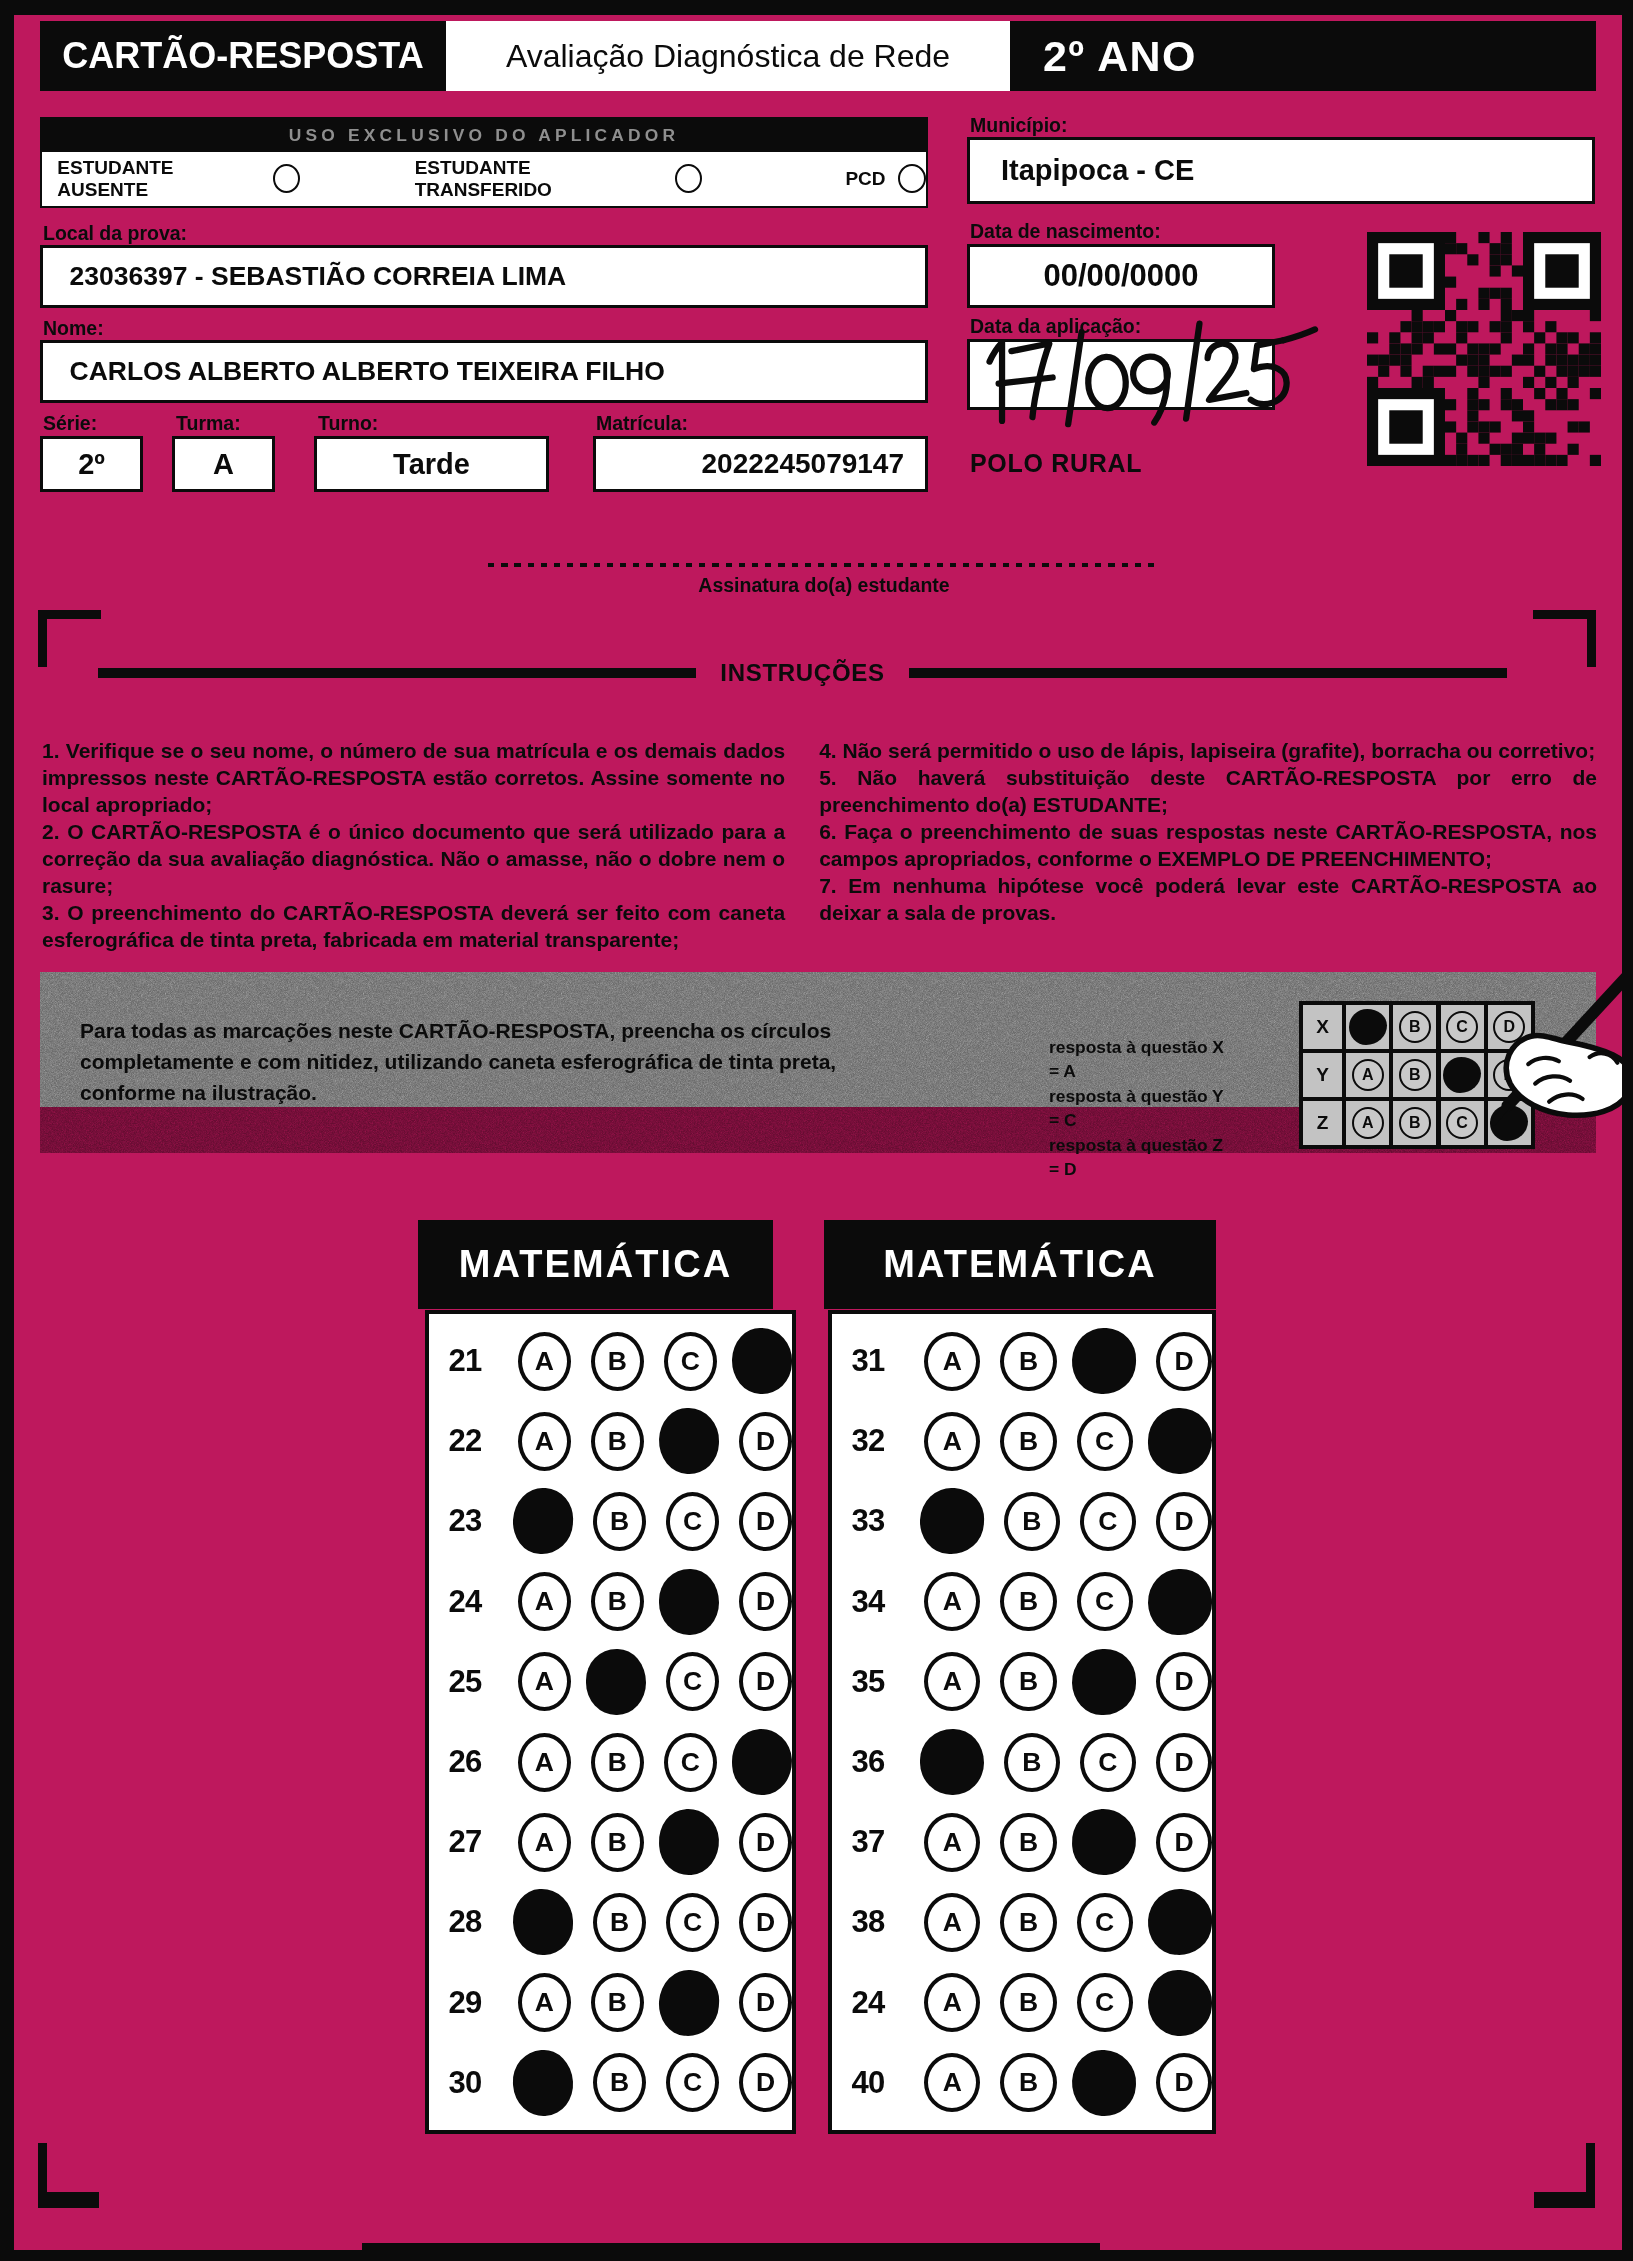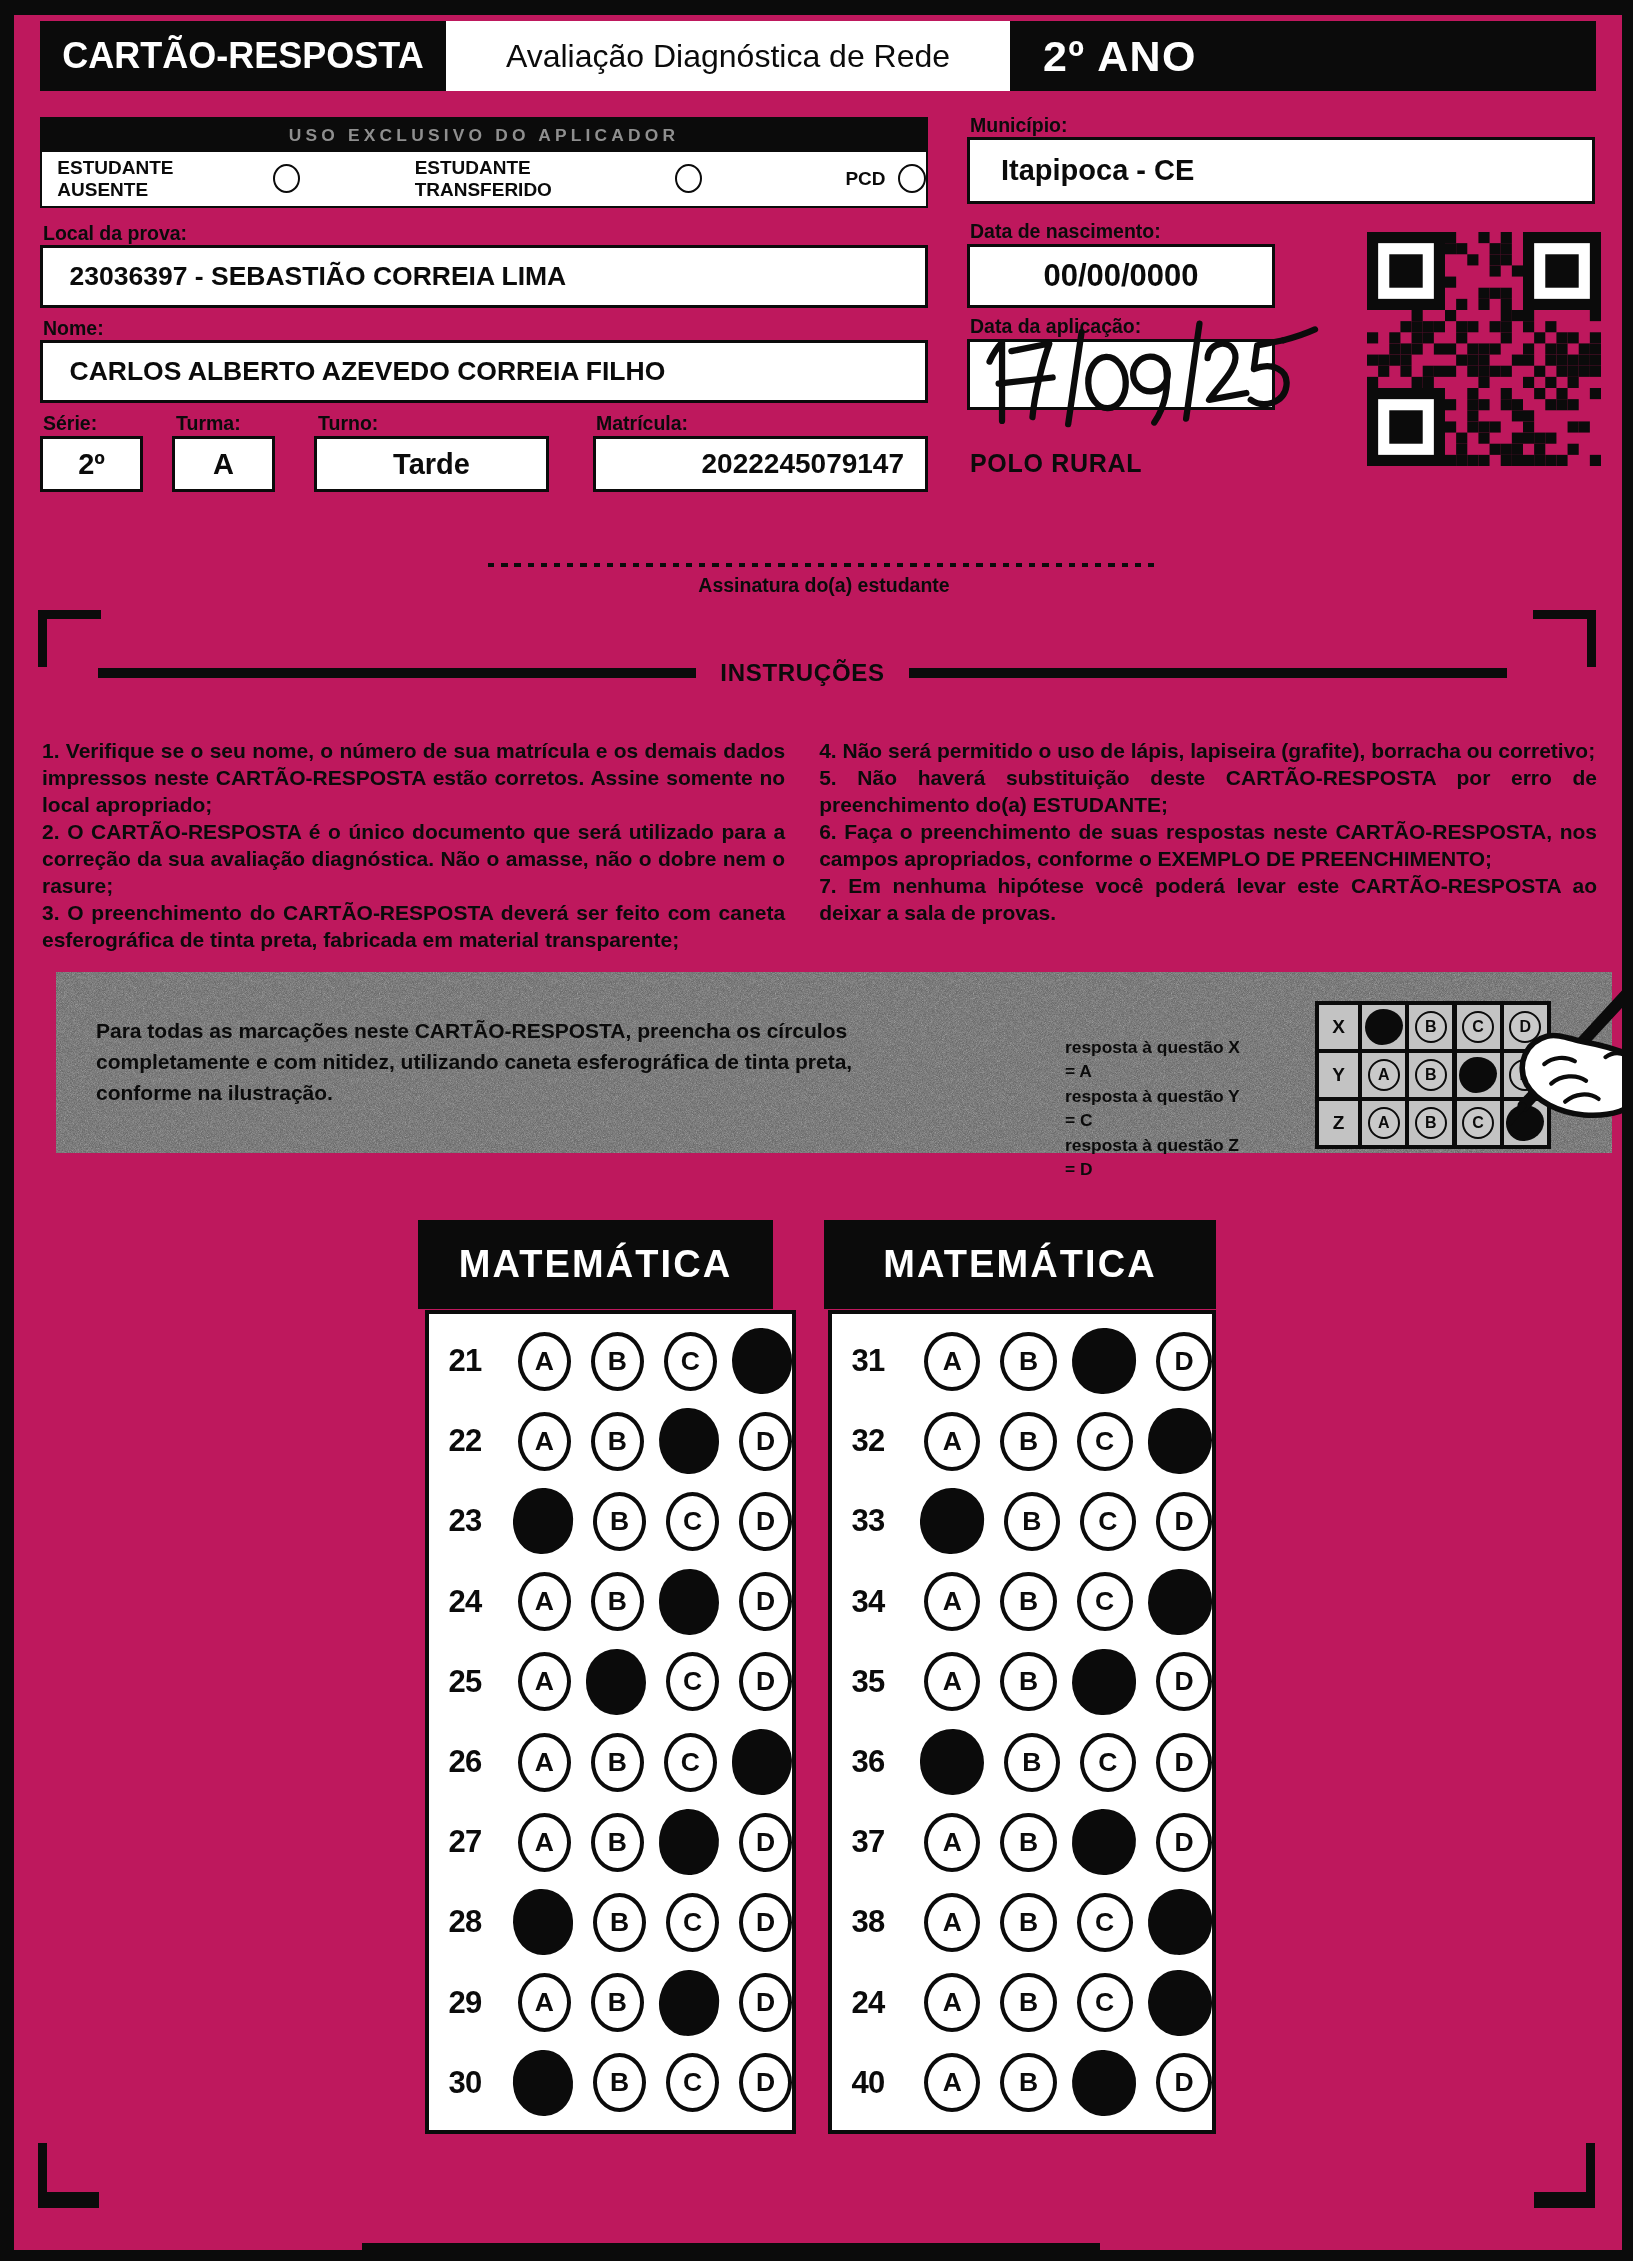--- a/index.html
+++ b/index.html
@@ -40,21 +40,21 @@
   
   .instr-head{position:absolute;left:98px;top:659px;width:1409px;display:flex;align-items:center;gap:24px;}
   .instr-bar{flex:1;height:10.4px;background:#0b0b0b;}
   .instr-title{font-size:24px;font-weight:bold;letter-spacing:0.7px;}
   .instr-cols{position:absolute;left:42px;top:693px;width:1555px;display:flex;gap:34px;margin-top:44px;}
   .instr-col{font-size:21px;font-weight:bold;line-height:27px;text-align:justify;}
   .instr-col p{margin:0;}
   .col-l{width:749px;} .col-r{width:784px;}
 
   
-  .example{position:absolute;left:40px;top:972px;width:1556px;height:181px;background:#c6c6c6;margin-left:16px;}
+  .example{position:absolute;left:40px;top:972px;width:1556px;height:135px;background:#c6c6c6;}
   .ex-noise{position:absolute;inset:0;pointer-events:none;}
   .ex-text{position:absolute;left:40px;top:43px;width:829px;font-size:21px;font-weight:bold;line-height:31px;}
   .ex-legend{position:absolute;left:1009px;top:63px;width:187px;font-size:17.4px;font-weight:bold;line-height:24.4px;}
   .ex-grid{position:absolute;left:1259px;top:29px;display:grid;
            grid-template-columns:39px repeat(4,43px);grid-auto-rows:44px;gap:4.2px;
            background:#0b0b0b;border:4.9px solid #0b0b0b;}
   .ex-cell{background:#c3c3c3;display:flex;align-items:center;justify-content:center;}
   .ex-lab{font-size:19px;font-weight:bold;}
   .ex-circ{width:32px;height:32px;border:2.8px solid #0b0b0b;border-radius:50%;box-sizing:border-box;
            display:flex;align-items:center;justify-content:center;font-size:16px;font-weight:bold;background:#c9c9c9;}
@@ -112,21 +112,21 @@
       </div>
   </div>
 
   <div class="abs flabel" style="left:43px;top:222px;">Local da prova:</div>
   <div class="fbox" style="left:40px;top:245px;width:888px;height:63px;padding-left:26.5px;">
     <span class="fval">23036397 - SEBASTIÃO CORREIA LIMA</span>
   </div>
 
   <div class="abs flabel" style="left:43px;top:317px;text-align:center;">Nome:</div>
   <div class="fbox" style="left:40px;top:340px;width:888px;height:63px;padding-left:26.5px;">
-    <span class="fval">CARLOS ALBERTO AZEVEDO CORREIA FILHO</span>
+    <span class="fval">CARLOS ALBERTO ALBERTO TEIXEIRA FILHO</span>
   </div>
 
   <div class="abs flabel" style="left:43px;top:412px;">Série:</div>
   <div class="fbox" style="left:40px;top:436px;width:103px;height:56px;justify-content:center;">
     <span class="fval" style="font-size:29px;">2º</span>
   </div>
 
   <div class="abs flabel" style="left:176px;top:412px;">Turma:</div>
   <div class="fbox" style="left:172px;top:436px;width:103px;height:56px;justify-content:center;">
     <span class="fval" style="font-size:29px;">A</span>

